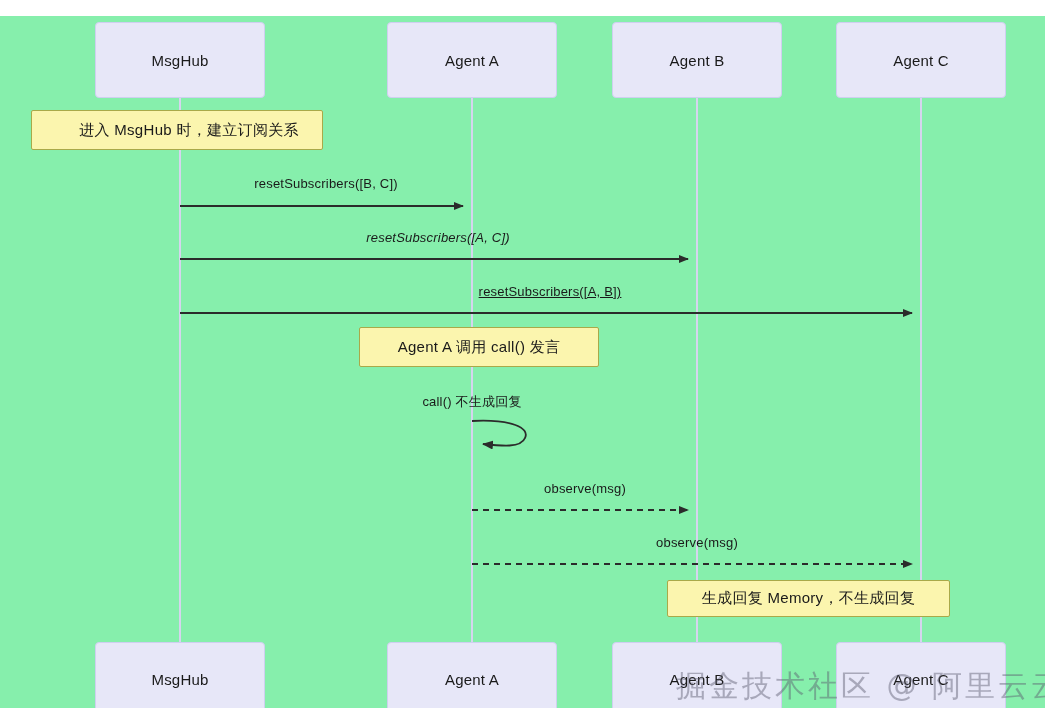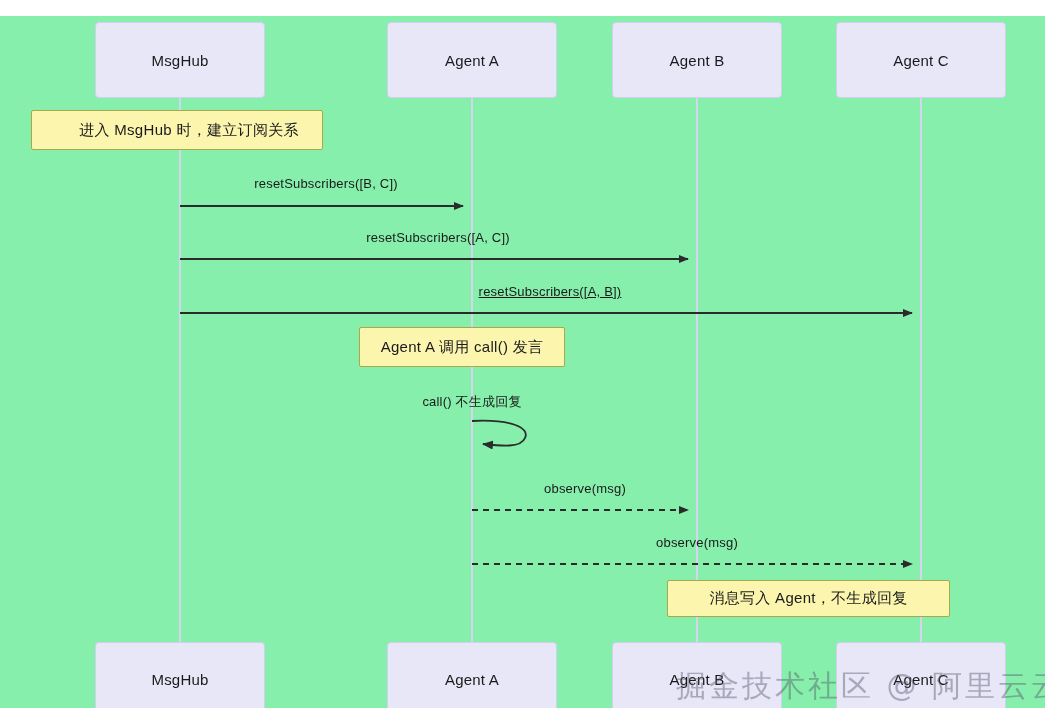--- a/index.html
+++ b/index.html
@@ -136,29 +136,29 @@
   <div class="participant-box" style="left:612px; top:626px; width:170px; height:74px;">
     <span class="participant-label">Agent B</span>
   </div>
   <div class="participant-box" style="left:836px; top:626px; width:170px; height:74px;">
     <span class="participant-label">Agent C</span>
   </div>
 
   <div class="note-box" style="left:31px; top:94px; width:292px; height:40px;padding-left:24px;">
     <span class="note-label">进入 MsgHub 时，建立订阅关系</span>
   </div>
-  <div class="note-box" style="left:359px; top:311px; width:206px; height:40px;">
+  <div class="note-box" style="left:359px; top:311px; width:240px; height:40px;">
     <span class="note-label">Agent A 调用 call() 发言</span>
   </div>
   <div class="note-box" style="left:667px; top:564px; width:283px; height:37px;">
-    <span class="note-label">消息写入 Agent，不生成回复</span>
+    <span class="note-label">生成回复 Memory，不生成回复</span>
   </div>
 
   <div class="msg-label" style="left:326px; top:160px;">resetSubscribers([B, C])</div>
-  <div class="msg-label" style="left:438px; top:214px;">resetSubscribers([A, C])</div>
+  <div class="msg-label" style="left:438px; top:214px;font-style:italic;">resetSubscribers([A, C])</div>
   <div class="msg-label" style="left:550px; top:268px;text-decoration:underline;">resetSubscribers([A, B])</div>
   <div class="msg-label" style="left:472px; top:377px;">call() 不生成回复</div>
   <div class="msg-label" style="left:585px; top:465px;">observe(msg)</div>
   <div class="msg-label" style="left:697px; top:519px;">observe(msg)</div>
 
   <div class="watermark" style="left:676px; top:650px;">掘金技术社区 @ 阿里云云原生</div>
 
 </div>
 
 </body></html>

